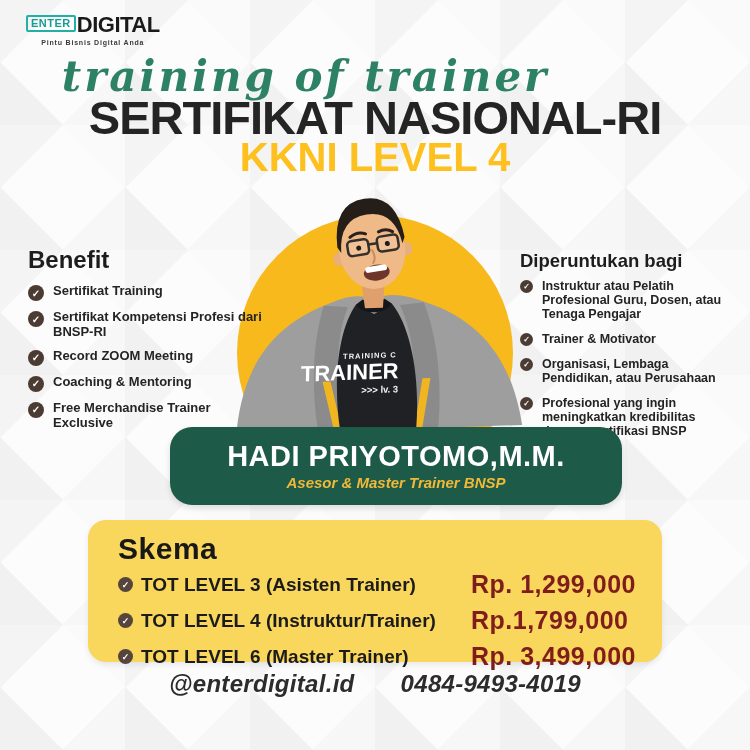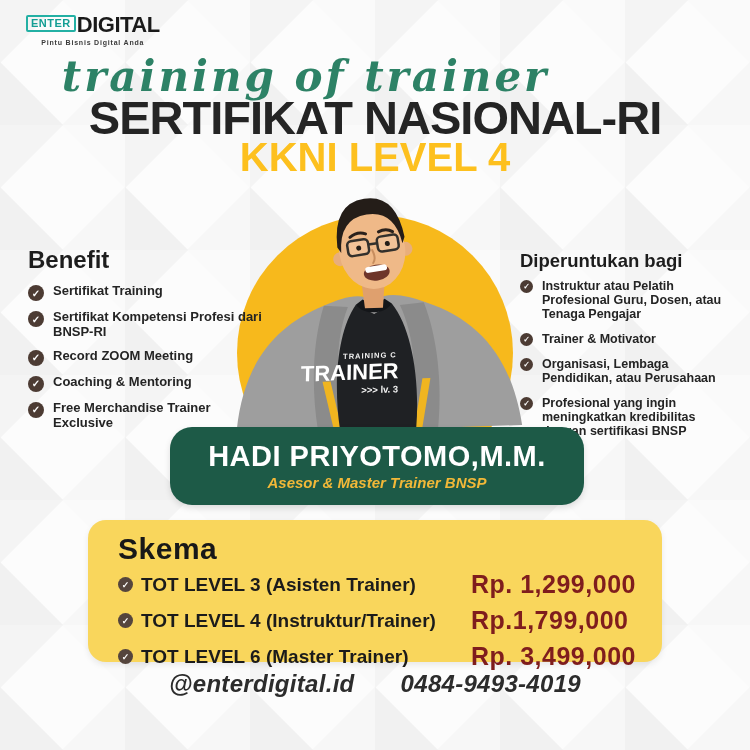--- a/index.html
+++ b/index.html
@@ -67,21 +67,21 @@
   .audience h2 { font-size:18.5px; font-weight:800; color:#1d1d1d; margin-bottom:7px; }
   .audience .check { width:13px; height:13px; font-size:8px; }
   .audience li span.txt { font-size:12.5px; font-weight:bold; color:#242424; line-height:1.12; }
   .audience ul { gap:11px; }
 
   
   .hero { position:absolute; left:175px; top:188px; width:400px; height:242px; }
 
   
   .banner {
-    position:absolute; left:170px; top:427px; width:414px; height:78px;
+    position:absolute; left:170px; top:427px; width:452px; height:78px;
     background:#1d5a47; border-radius:22px; display:flex; flex-direction:column;
     align-items:center; justify-content:center; box-shadow:0 3px 6px rgba(0,0,0,.12);
   }
   .banner .name { font-size:29px; font-weight:800; color:#fff; letter-spacing:.5px; line-height:1.1; }
   .banner .role { font-size:15px; font-weight:bold; font-style:italic; color:#f2b838; margin-top:2px; }
 
   
   .skema {
     position:absolute; left:88px; top:520px; width:574px; height:142px;
     background:#f9d65c; border-radius:18px; padding:12px 26px 0 30px;

